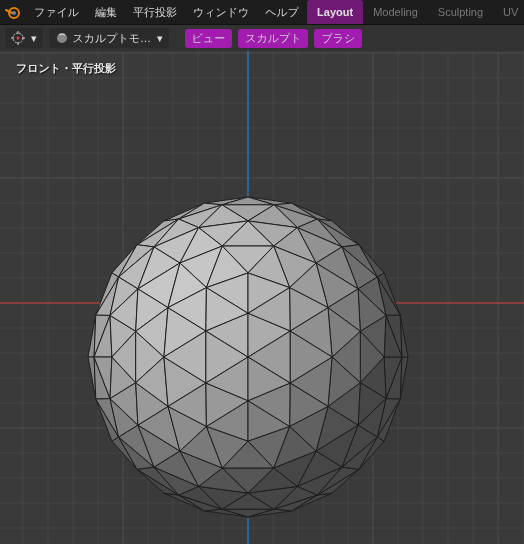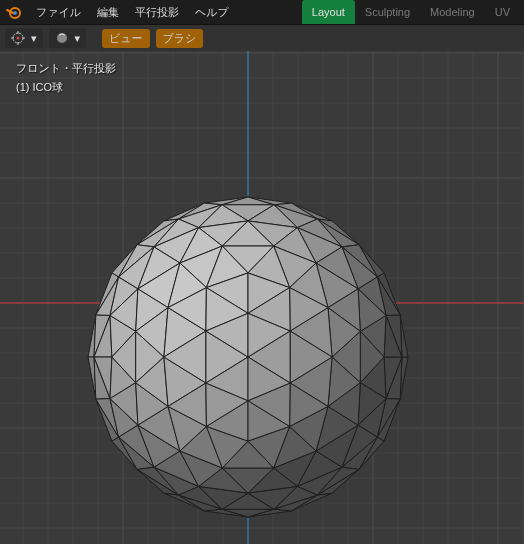--- a/index.html
+++ b/index.html
@@ -2,28 +2,28 @@
 <html><head>
 <meta charset="utf-8">
 <style>
   * { box-sizing: border-box; margin: 0; padding: 0; font-family: sans-serif; }
   body { width: 524px; height: 544px; background: #393939; overflow: hidden; position: relative; }
   .topbar { height: 25px; background: #1d1d1d; display: flex; align-items: center; padding: 0 4px; gap: 0; border-bottom: 1px solid #111; }
   .logo { width: 18px; height: 18px; display: flex; align-items: center; justify-content: center; margin-right: 6px; }
   .menu-item { color: #d8d8d8; font-size: 11px; padding: 3px 8px; cursor: pointer; white-space: nowrap; }
   .workspace-tabs { margin-left: auto; display: flex; height: 100%; }
   .ws-tab { font-size: 11px; padding: 5px 10px 3px 10px; color: #7a7a7a; cursor: pointer; border-top: 1px solid transparent; }
-  .ws-tab.active { background: #15803d; color: #e0e0e0; border-radius: 3px 3px 0 0; }
+  .ws-tab.active { background: #701a75; color: #e0e0e0; border-radius: 3px 3px 0 0; font-weight: bold; }
   .toolbar { height: 26px; background: #323232; display: flex; align-items: center; padding: 3px 5px; gap: 6px; }
   .tool-group { display: flex; align-items: center; background: #2b2b2b; border-radius: 3px; height: 20px; padding: 0 6px; gap: 4px; cursor: pointer; }
   .tool-group span { color: #ddd; font-size: 11px; white-space: nowrap; }
   .mode-chev { color: #aaa; font-size: 8px; margin-left: 2px; }
   .tgap { width: 4px; }
-  .hdr-label { color: #d0d0d0; font-size: 11px; padding: 2px 7px; background: #a16207; border-radius: 3px; cursor: pointer; white-space: nowrap; }
-  .viewport { position: absolute; top: 51px; left: 0; right: 0; bottom: 0; background: #3a3a3a; overflow: hidden; }
+  .hdr-label { color: #d0d0d0; font-size: 11px; padding: 2px 7px; background: #a21caf; border-radius: 3px; cursor: pointer; white-space: nowrap; }
+  .viewport { position: absolute; top: 51px; left: 0; right: 0; bottom: 0; background: #3a3a3a; overflow: hidden; font-weight: bold; }
   .grid { position: absolute; inset: 0; }
   .grid line.minor { stroke: #444; stroke-width: 1; }
   .grid line.major { stroke: #4c4c4c; stroke-width: 1; }
   .axis-z { stroke: #2e72a8; stroke-width: 1.5; }
   .axis-x { stroke: #a63a3a; stroke-width: 1.5; }
   .overlay-text { position: absolute; top: 10px; left: 16px; color: #e8e8e8; font-size: 11px; text-shadow: 1px 1px 1px #111; }
   .overlay-text .obj { margin-top: 4px; color: #e8e8e8; }
   .sphere { position: absolute; left: 82px; top: 140px; }
   .sphere polygon { stroke: #1e1e1e; stroke-width: 1; stroke-linejoin: round; }
 </style>
@@ -34,25 +34,26 @@
   <div class="logo">
     <svg width="16" height="16" viewBox="0 0 16 16">
         <circle cx="10" cy="9" r="5" fill="none" stroke="#e87d0d" stroke-width="2"></circle>
         <circle cx="10" cy="9" r="2" fill="#4a8ec9"></circle>
         <path d="M2 6 L8 9" stroke="#e87d0d" stroke-width="2" stroke-linecap="round"></path>
       </svg>
   </div>
   <div class="menu-item">ファイル</div>
   <div class="menu-item">編集</div>
   <div class="menu-item">平行投影</div>
+  <div class="menu-item">ウィンドウ</div>
   <div class="menu-item">ヘルプ</div>
   <div class="workspace-tabs">
     <div class="ws-tab active">Layout</div>
+    <div class="ws-tab">Modeling</div>
     <div class="ws-tab">Sculpting</div>
-    <div class="ws-tab">Modeling</div>
     <div class="ws-tab">UV</div>
   </div>
 </div>
 
 <div class="toolbar">
   <div class="tool-group">
     <svg width="14" height="14" viewBox="0 0 14 14">
         <circle cx="7" cy="7" r="5" fill="none" stroke="#ccc" stroke-width="1" stroke-dasharray="2 1"></circle>
         <circle cx="7" cy="7" r="1.5" fill="#d44"></circle>
         <line x1="7" y1="0" x2="7" y2="3" stroke="#ccc"></line>
@@ -60,24 +61,26 @@
         <line x1="0" y1="7" x2="3" y2="7" stroke="#ccc"></line>
         <line x1="11" y1="7" x2="14" y2="7" stroke="#ccc"></line>
       </svg>
     <span class="mode-chev">▾</span>
   </div>
   <div class="tool-group">
     <svg width="14" height="14" viewBox="0 0 14 14">
         <circle cx="7" cy="7" r="5" fill="#888"></circle>
         <path d="M4 4 Q7 2 10 4" stroke="#ddd" fill="none"></path>
       </svg>
+    <span>スカルプトモ…</span>
     <span class="mode-chev">▾</span>
   </div>
   <div class="tgap"></div>
   <div class="hdr-label">ビュー</div>
+  <div class="hdr-label">スカルプト</div>
   <div class="hdr-label">ブラシ</div>
 </div>
 
 <div class="viewport">
   <svg class="grid" width="524" height="493">
     <g id="gridlines">
         <line x1="-52" x2="-52" y1="0" y2="493" class="minor"></line>
         <line y1="-48" y2="-48" x1="0" x2="524" class="minor"></line>
         <line x1="-27" x2="-27" y1="0" y2="493" class="minor"></line>
         <line y1="-23" y2="-23" x1="0" x2="524" class="minor"></line>
@@ -126,21 +129,20 @@
         <line x1="523" x2="523" y1="0" y2="493" class="minor"></line>
         <line y1="527" y2="527" x1="0" x2="524" class="minor"></line>
         <line x1="548" x2="548" y1="0" y2="493" class="minor"></line>
         <line y1="552" y2="552" x1="0" x2="524" class="minor"></line>
       </g>
     <line class="axis-x" x1="0" y1="252" x2="524" y2="252"></line>
     <line class="axis-z" x1="248" y1="0" x2="248" y2="493"></line>
   </svg>
   <div class="overlay-text">
     <div>フロント・平行投影</div>
-    <div class="obj">(1) ICO球</div>
   </div>
 
   <svg class="sphere" width="332" height="332" viewBox="-166 -166 332 332">
     <g id="faces">
         <polygon points="-84.1,-136.1 -69.4,-138.0 -43.7,-153.9" fill="rgb(161,161,161)"></polygon>
         <polygon points="84.1,-136.1 43.7,-153.9 69.4,-138.0" fill="rgb(115,115,115)"></polygon>
         <polygon points="84.1,136.1 69.4,138.0 43.7,153.9" fill="rgb(70,70,70)"></polygon>
         <polygon points="-84.1,136.1 -43.7,153.9 -69.4,138.0" fill="rgb(70,70,70)"></polygon>
         <polygon points="0.0,-160.0 -43.7,-153.9 -26.0,-152.2" fill="rgb(151,151,151)"></polygon>
         <polygon points="0.0,-160.0 26.0,-152.2 43.7,-153.9" fill="rgb(135,135,135)"></polygon>

